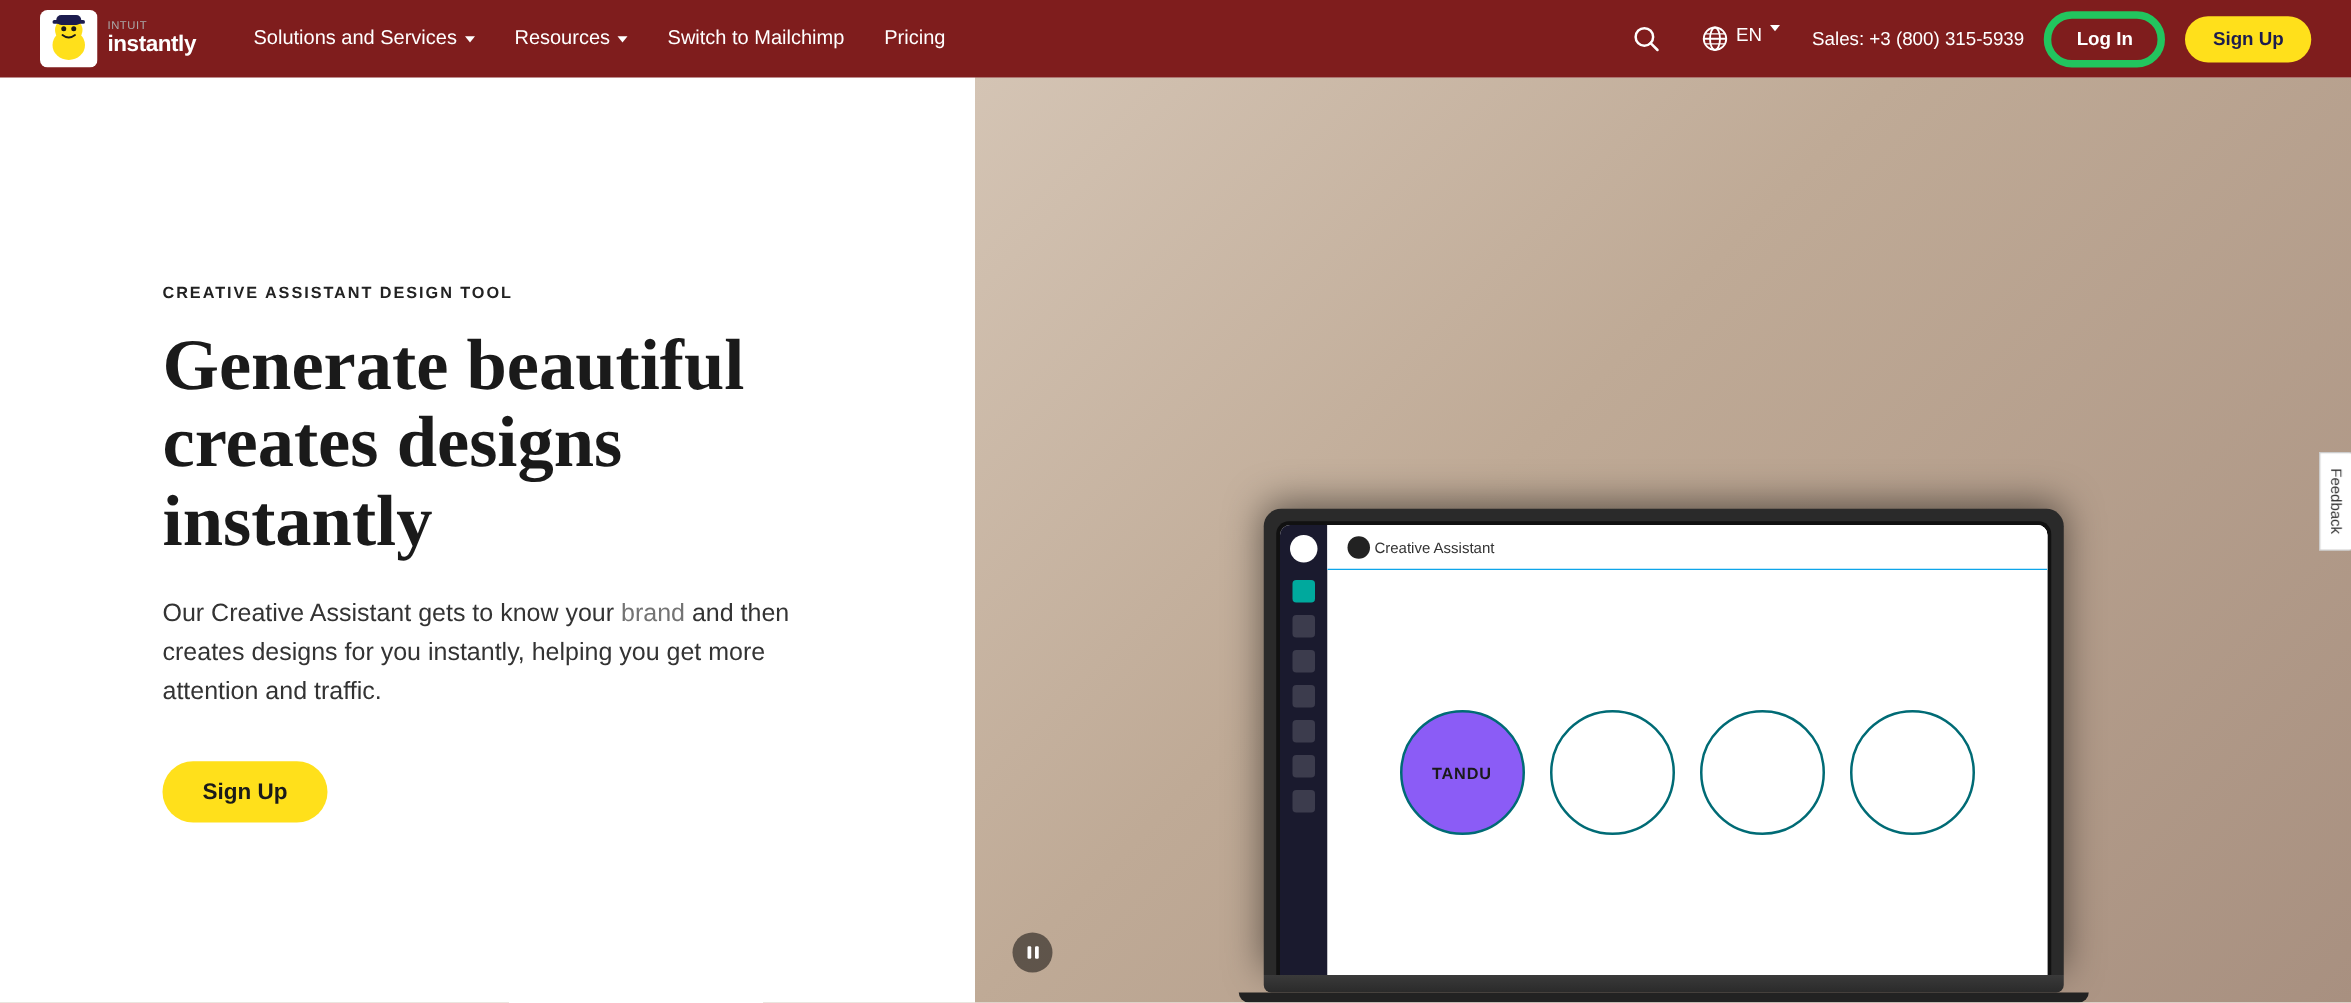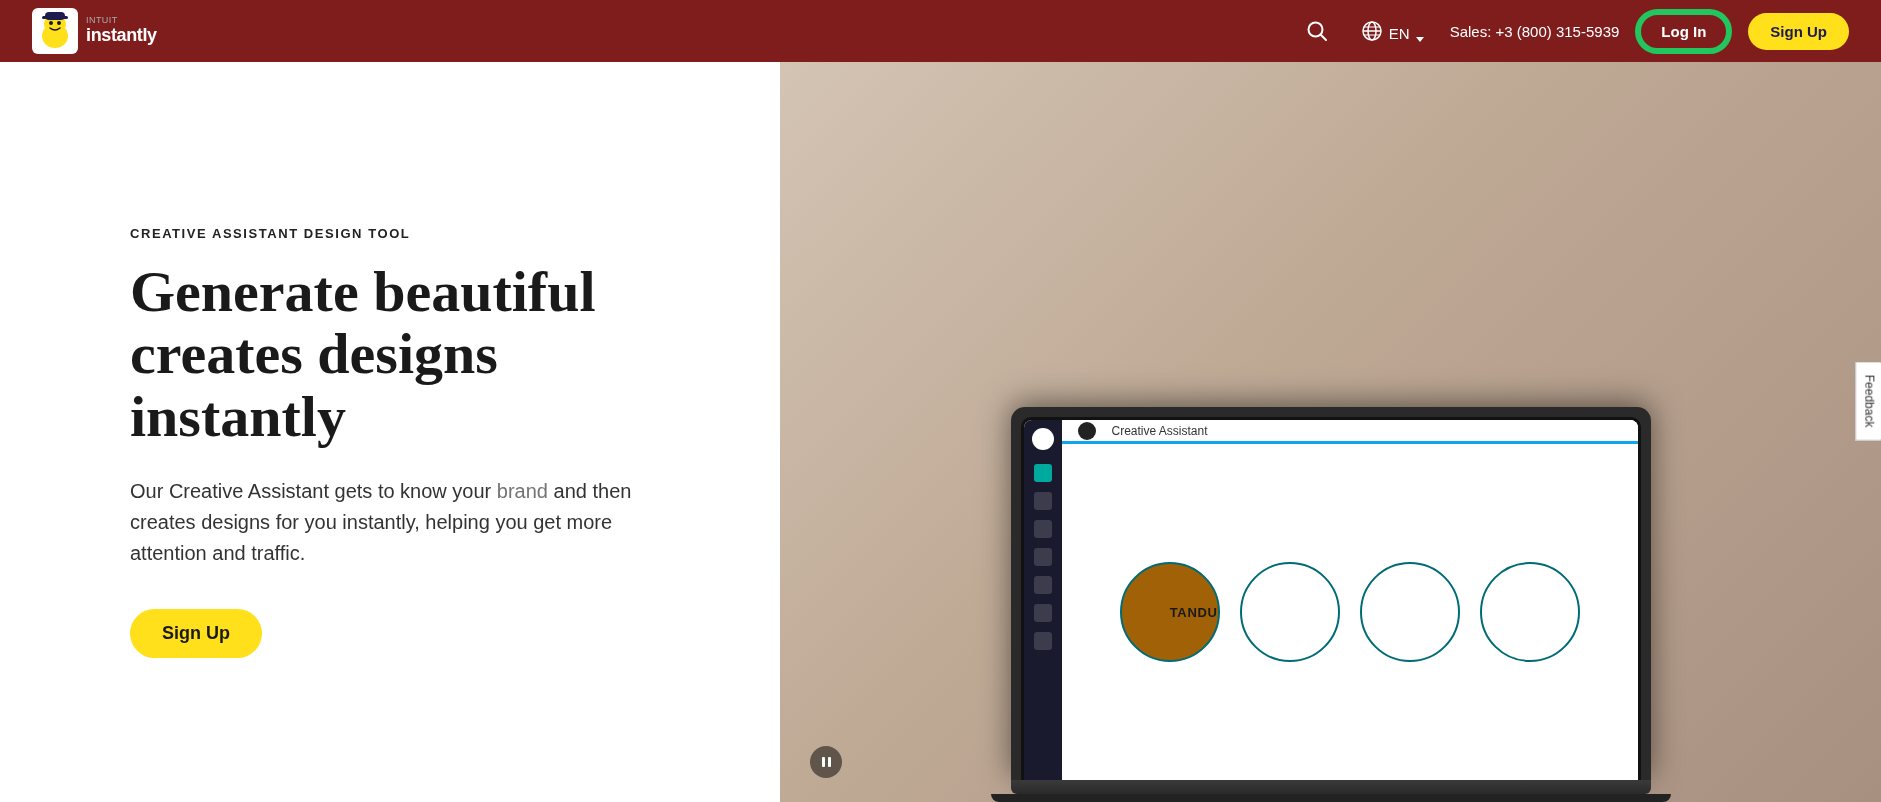--- a/index.html
+++ b/index.html
@@ -64,21 +64,21 @@
       cursor: pointer;
       color: #fff;
       display: flex;
       align-items: center;
       justify-content: center;
       width: 36px;
       height: 36px;
     }
     .lang-btn {
       display: flex;
-      align-items: flex-end;
+      align-items: flex-start;
       gap: 6px;
       color: #fff;
       font-size: 15px;
       cursor: pointer;
       background: none;
       border: none;
       padding: 6px 10px;
     }
     .globe-icon {
       width: 22px;
@@ -227,27 +227,27 @@
     .sidebar-icon.active {
       background: #00a99d;
     }
     .laptop-content {
       flex: 1;
       background: #fff;
       display: flex;
       flex-direction: column;
     }
     .laptop-topbar {
-      height: 24px;
-      background: #fff;
-      border-bottom: 3px solid #0ea5e9;
+      height: 36px;
+      background: #fff;
+      border-bottom: 1px solid #0ea5e9;
       display: flex;
       align-items: center;
       padding: 0 16px;
-      gap: 16px;
+      gap: 4px;
     }
     .laptop-topbar-logo {
       width: 18px; height: 18px;
       background: #222;
       border-radius: 50%;
     }
     .laptop-topbar-title {
       font-size: 12px;
       color: #333;
       font-weight: 500;
@@ -264,22 +264,21 @@
       width: 100px;
       height: 100px;
       border-radius: 50%;
       border: 2px solid #006b75;
       display: flex;
       align-items: center;
       justify-content: center;
       background: #fff;
     }
     .brand-circle.filled {
-      background: #a16207;
-      justify-content: flex-end;
+      background: #8b5cf6;
     }
     .brand-circle-text {
       font-size: 13px;
       font-weight: 800;
       color: #1a1a1a;
       letter-spacing: 0.05em;
     }
     .brand-circle-empty {
       width: 100px;
       height: 100px;
@@ -363,20 +362,36 @@
 
       <rect x="13" y="4" width="20" height="8" rx="4" fill="#1c1c4e"></rect>
       <rect x="10" y="8" width="26" height="3" rx="1.5" fill="#1c1c4e"></rect>
     </svg>
     <span style="display:flex;flex-direction:column;line-height:1.1;">
       <span style="font-size:9px;color:#aaa;font-weight:400;letter-spacing:0.05em;">INTUIT</span>
       <span style="font-size:18px;color:#fff;font-weight:800;letter-spacing:-0.02em;">instantly</span>
     </span>
   </a>
 
+  <div class="nav-links">
+    <a class="nav-link" href="#">
+      <span>Solutions and Services</span>
+      <span class="chevron-down"></span>
+    </a>
+    <a class="nav-link" href="#">
+      <span>Resources</span>
+      <span class="chevron-down"></span>
+    </a>
+    <a class="nav-link" href="#">
+      <span>Switch to Mailchimp</span>
+    </a>
+    <a class="nav-link" href="#">
+      <span>Pricing</span>
+    </a>
+  </div>
 
   <div class="nav-right">
     <button class="search-icon-btn">
       <svg width="22" height="22" viewBox="0 0 22 22" fill="none">
         <circle cx="9.5" cy="9.5" r="7" stroke="white" stroke-width="2"></circle>
         <line x1="14.5" y1="14.5" x2="20" y2="20" stroke="white" stroke-width="2" stroke-linecap="round"></line>
       </svg>
     </button>
 
     <button class="lang-btn">

